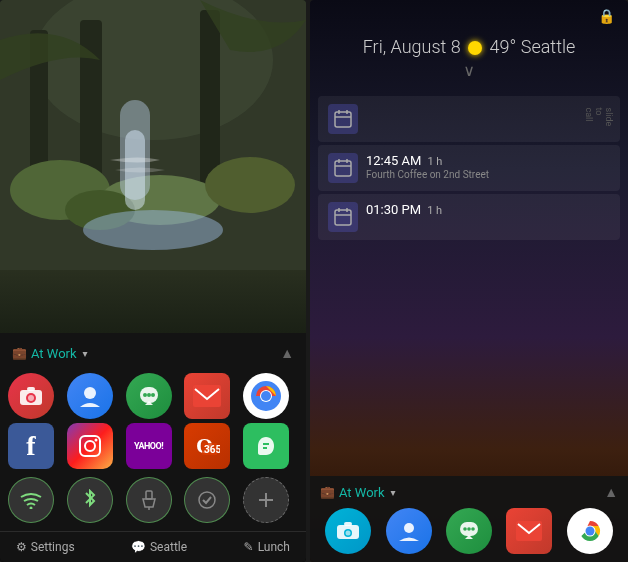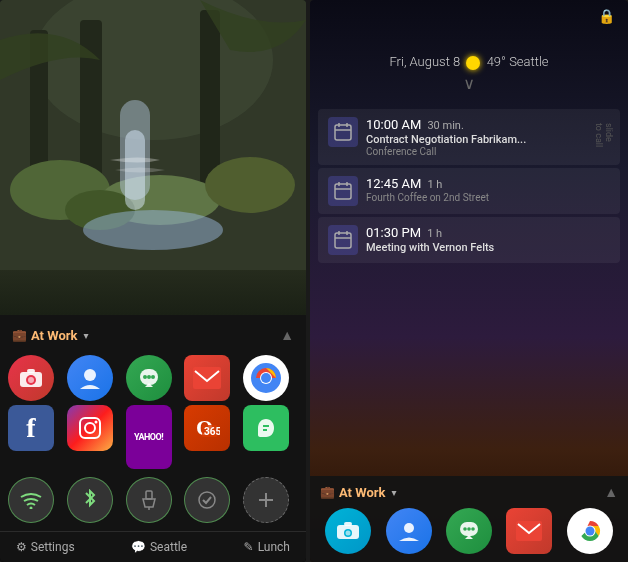--- a/index.html
+++ b/index.html
@@ -50,23 +50,23 @@
       align-items: center;
       gap: 4px;
     }
 
     .briefcase-icon {
       color: #aaa;
       font-size: 12px;
     }
 
     .tray-title {
-      color: #fdba74;
+      color: #14b8a6;
       font-size: 13px;
-      font-weight: 700;
+      font-weight: 400;
     }
 
     .dropdown-arrow {
       color: #aaa;
       font-size: 10px;
       margin-left: 2px;
     }
 
     .tray-chevron {
       color: #666;
@@ -93,21 +93,21 @@
       overflow: hidden;
     }
 
     .app-icon.camera { background: linear-gradient(135deg, #e8334a, #c0392b); border-radius: 50%; width: 46px; height: 46px; }
     .app-icon.contacts { background: linear-gradient(135deg, #4285f4, #1a73e8); border-radius: 50%; width: 46px; height: 46px; }
     .app-icon.hangouts { background: linear-gradient(135deg, #34a853, #1e8e3e); border-radius: 50%; width: 46px; height: 46px; }
     .app-icon.gmail { background: linear-gradient(135deg, #ea4335, #c0392b); border-radius: 8px; width: 46px; height: 46px; }
     .app-icon.chrome { border-radius: 50%; width: 46px; height: 46px; background: #fff; }
     .app-icon.facebook { background: #3b5998; border-radius: 8px; width: 46px; height: 46px; color: #fff; font-size: 28px; font-weight: bold; font-family: serif; }
     .app-icon.instagram { background: linear-gradient(135deg, #833ab4, #fd1d1d, #fcb045); border-radius: 10px; width: 46px; height: 46px; }
-    .app-icon.yahoo { background: #7b0099; border-radius: 8px; width: 46px; height: 64px; color: #fff; font-size: 13px; font-weight: bold; }
+    .app-icon.yahoo { background: #7b0099; border-radius: 8px; width: 46px; height: 46px; color: #fff; font-size: 13px; font-weight: bold; }
     .app-icon.office { background: linear-gradient(135deg, #d83b01, #b83000); border-radius: 8px; width: 46px; height: 46px; color: #fff; font-size: 18px; }
     .app-icon.evernote { background: #2dbe60; border-radius: 8px; width: 46px; height: 46px; }
 
     .quick-toggles {
       display: grid;
       grid-template-columns: repeat(5, 1fr);
       gap: 4px;
       padding: 4px 8px 8px 8px;
     }
 
@@ -182,22 +182,22 @@
     }
 
     .time-am {
       font-size: 14px;
       vertical-align: super;
       font-weight: 300;
     }
 
     .date-display {
       color: #ccc;
-      font-size: 13px;
-      margin-top: 24px;
+      font-size: 18px;
+      margin-top: 6px;
       font-weight: 300;
     }
 
     .weather-icon-inline {
       display: inline-block;
       width: 14px;
       height: 14px;
       background: #ffd700;
       border-radius: 50%;
       margin: 0 3px;
@@ -515,28 +515,20 @@
 
     <div class="notification-card">
       <div class="notif-icon">
         <svg width="18" height="18" viewBox="0 0 18 18">
             <rect x="1" y="2" width="16" height="15" rx="2" fill="none" stroke="#aaa" stroke-width="1.5"></rect>
             <line x1="1" y1="7" x2="17" y2="7" stroke="#aaa" stroke-width="1.5"></line>
             <line x1="5" y1="0" x2="5" y2="4" stroke="#aaa" stroke-width="1.5"></line>
             <line x1="13" y1="0" x2="13" y2="4" stroke="#aaa" stroke-width="1.5"></line>
           </svg>
       </div>
-      <div class="notif-content">
-        <div class="notif-time-line">
-          <span class="notif-time">10:00 AM</span>
-          <span class="notif-duration">30 min.</span>
-        </div>
-        <div class="notif-title">Contract Negotiation Fabrikam...</div>
-        <div class="notif-sub">Conference Call</div>
-      </div>
       <div class="slide-to-call">slide to call</div>
     </div>
 
     <div class="notification-card">
       <div class="notif-icon">
         <svg width="18" height="18" viewBox="0 0 18 18">
             <rect x="1" y="2" width="16" height="15" rx="2" fill="none" stroke="#aaa" stroke-width="1.5"></rect>
             <line x1="1" y1="7" x2="17" y2="7" stroke="#aaa" stroke-width="1.5"></line>
             <line x1="5" y1="0" x2="5" y2="4" stroke="#aaa" stroke-width="1.5"></line>
             <line x1="13" y1="0" x2="13" y2="4" stroke="#aaa" stroke-width="1.5"></line>
@@ -558,21 +550,20 @@
             <line x1="1" y1="7" x2="17" y2="7" stroke="#aaa" stroke-width="1.5"></line>
             <line x1="5" y1="0" x2="5" y2="4" stroke="#aaa" stroke-width="1.5"></line>
             <line x1="13" y1="0" x2="13" y2="4" stroke="#aaa" stroke-width="1.5"></line>
           </svg>
       </div>
       <div class="notif-content">
         <div class="notif-time-line">
           <span class="notif-time">01:30 PM</span>
           <span class="notif-duration">1 h</span>
         </div>
-        <div class="notif-title">Meeting with Vernon Felts</div>
       </div>
     </div>
   </div>
 
   <div class="bottom-launcher">
     <div class="bottom-tray-header">
       <div class="tray-title-area">
         <span class="briefcase-icon">💼</span>
         <span class="tray-title">At Work</span>
         <span class="dropdown-arrow">▾</span>

